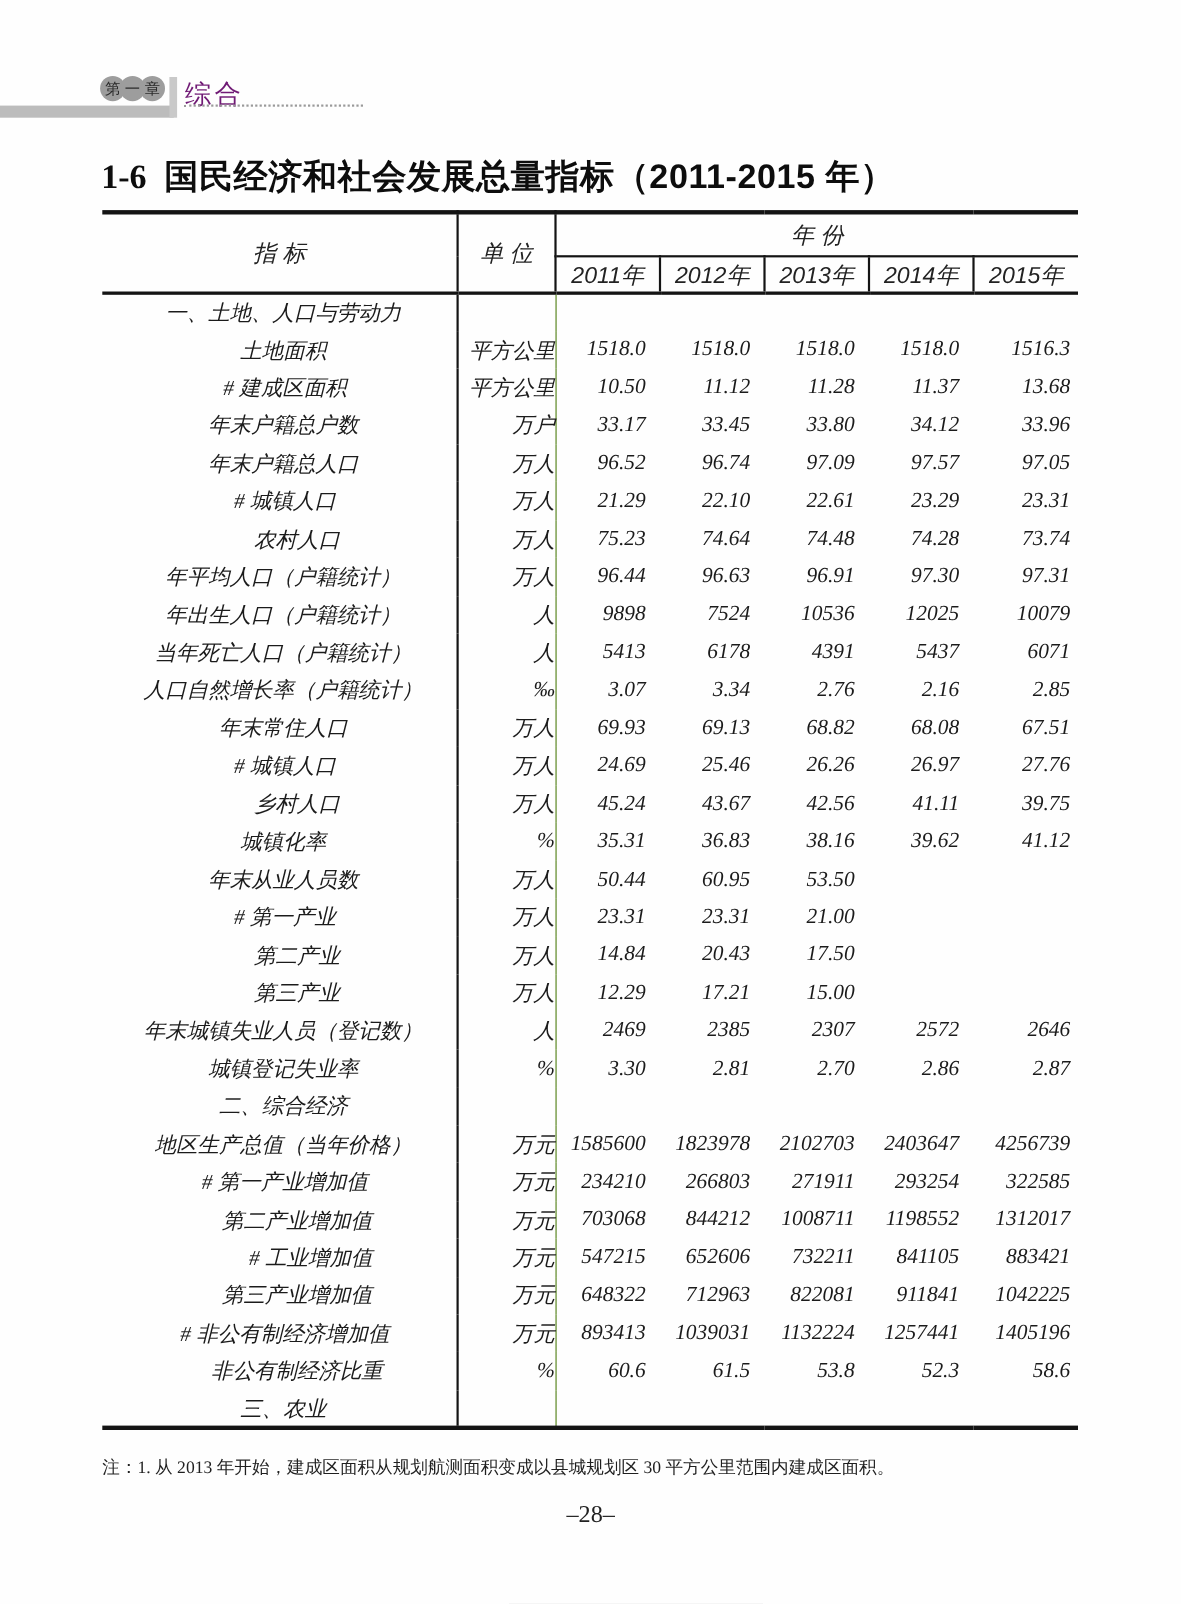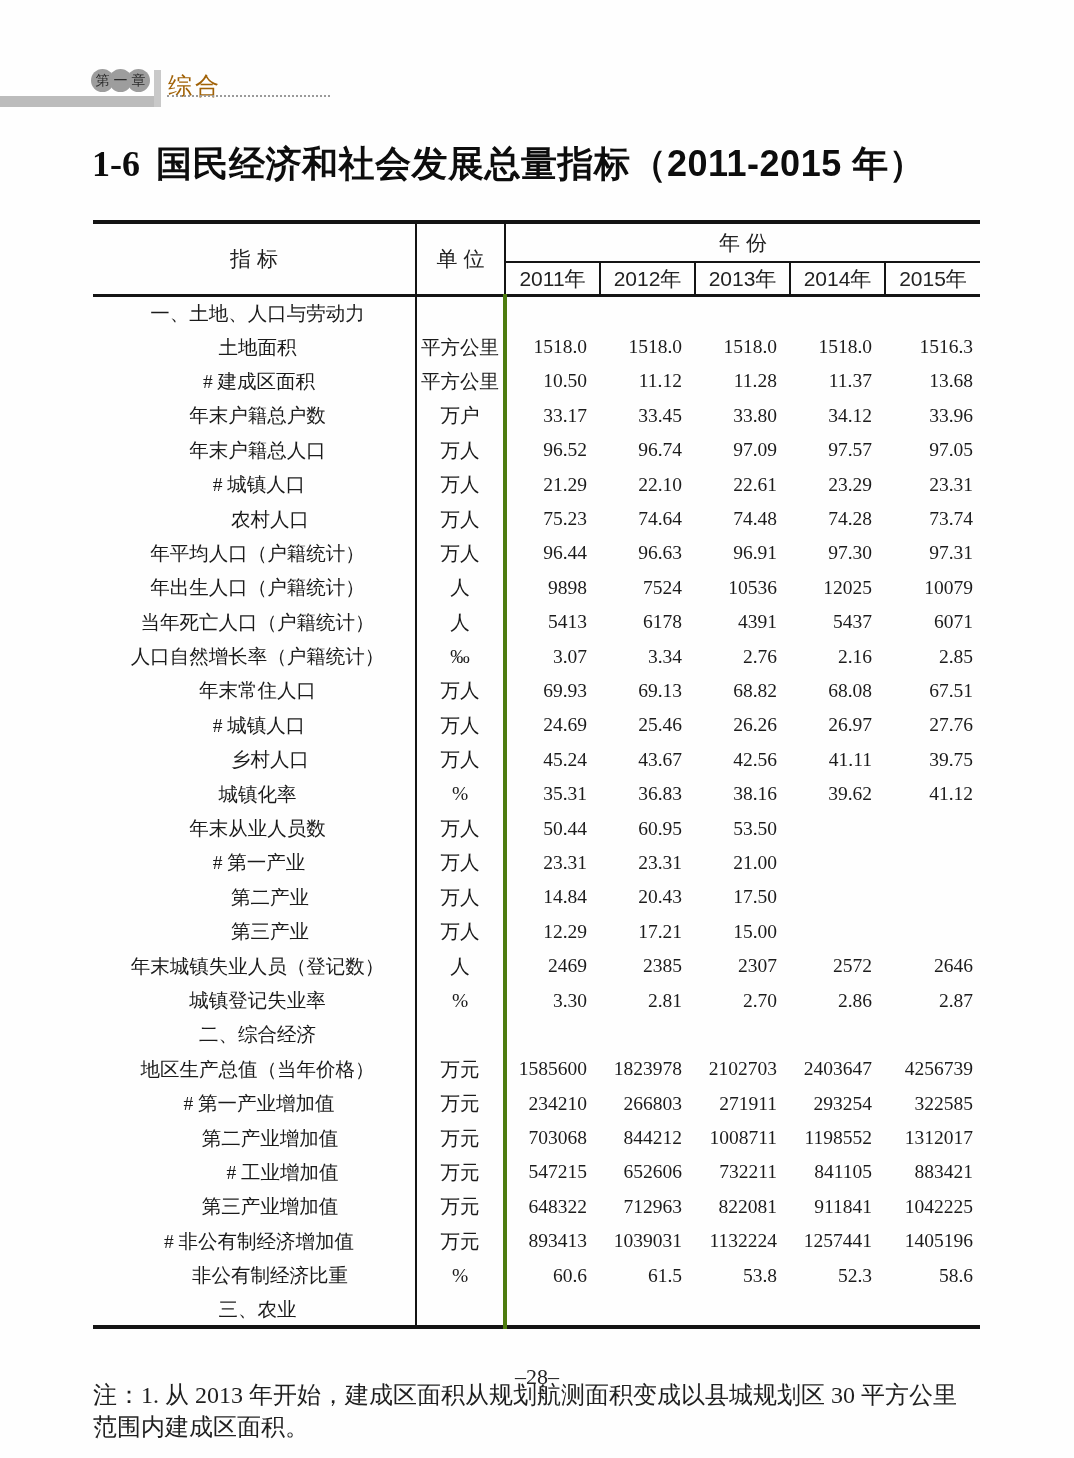--- a/index.html
+++ b/index.html
@@ -20,67 +20,68 @@
   .circ   {
     width:23px; height:23px; border-radius:50%;
     background:#9d9d9d; color:#2b2b2b;
     font-size:14px; line-height:23px; text-align:center;
     font-family:"Liberation Sans",sans-serif;
   }
   .circ + .circ { margin-left:-5px; }
   .chapter-title {
     position:absolute; left:168px; top:70px;
     font-family:"Liberation Sans",sans-serif;
-    font-size:24px; color:#a16207; letter-spacing:3px;
+    font-size:24px; color:#701a75; letter-spacing:3px;
   }
   .dotline { position:absolute; left:167px; top:95px; width:163px; height:0; border-bottom:2px dotted #9a9a9a; }
 
   
   .title {
     position:absolute; left:92px; top:143px; margin:0;
-    font-size:36px; font-weight:700; color:#0d0d0d;
+    font-size:31px; font-weight:700; color:#0d0d0d;
     display:flex; gap:16px; align-items:baseline; line-height:1.15;
   }
   .title-num  { font-family:"Liberation Serif","DejaVu Serif",serif; }
   .title-text { font-family:"Liberation Sans","DejaVu Sans",sans-serif; letter-spacing:0.5px; }
 
   
   .stat-table {
-    position:absolute; left:93px; top:220px; width:887px;
+    position:absolute; left:93px; top:191px; width:887px;
     border-collapse:collapse; table-layout:fixed;
     border-top:4px solid #141414;
     border-bottom:4px solid #141414;
+    font-style:italic;
   }
   .stat-table thead th {
     font-family:"Liberation Sans","DejaVu Sans",sans-serif;
     font-weight:400; font-size:21px; color:#222; padding:0;
     vertical-align:middle;
   }
   .h-ind, .h-unit { border-right:2px solid #141414; border-bottom:3px solid #141414; }
   .h-yg  { height:37px; border-bottom:2px solid #141414; }
   .h-years th { height:31px; border-bottom:3px solid #141414; }
   .h-years th + th { border-left:2px solid #141414; }
 
   .stat-table tbody tr { height:34.4px; }
   .stat-table tbody td {
     padding:0; font-size:19.5px; color:#1b1b1b; vertical-align:middle;
   }
   .c-ind  { border-right:2px solid #141414; text-align:center; }
   .ind-0  { padding-left:7px  !important; }
   .ind-1  { padding-left:10px !important; }
   .ind-2  { padding-left:32px !important; }
   .ind-3  { padding-left:57px !important; }
-  .c-unit { border-right:4px solid #4d7c0f; text-align:center; }
+  .c-unit { border-right:1px solid #4d7c0f; text-align:right; }
   .c-val  { text-align:right; padding-right:13px !important; font-family:"Liberation Serif","DejaVu Serif",serif; }
   .c-val:last-child { padding-right:7px !important; }
 
   
   .footnote {
-    position:absolute; left:93px; top:1379px; width:887px;
-    font-size:24px; color:#1f1f1f;
+    position:absolute; left:93px; top:1324px; width:887px;
+    font-size:16px; color:#1f1f1f;
   }
   .pagenum {
     position:absolute; left:0; top:1364px; width:1074px;
     text-align:center; font-size:22px; color:#222;
   }
 </style>
 </head>
 <body>
 
 <div class="page">

